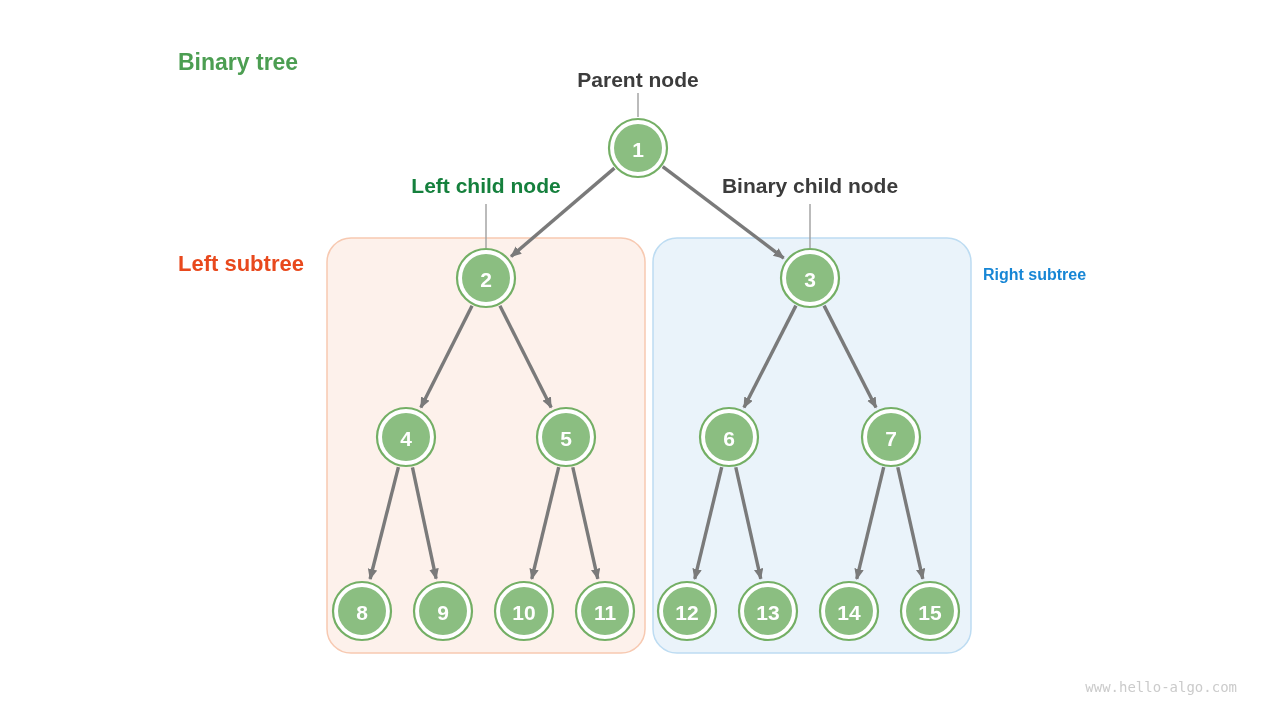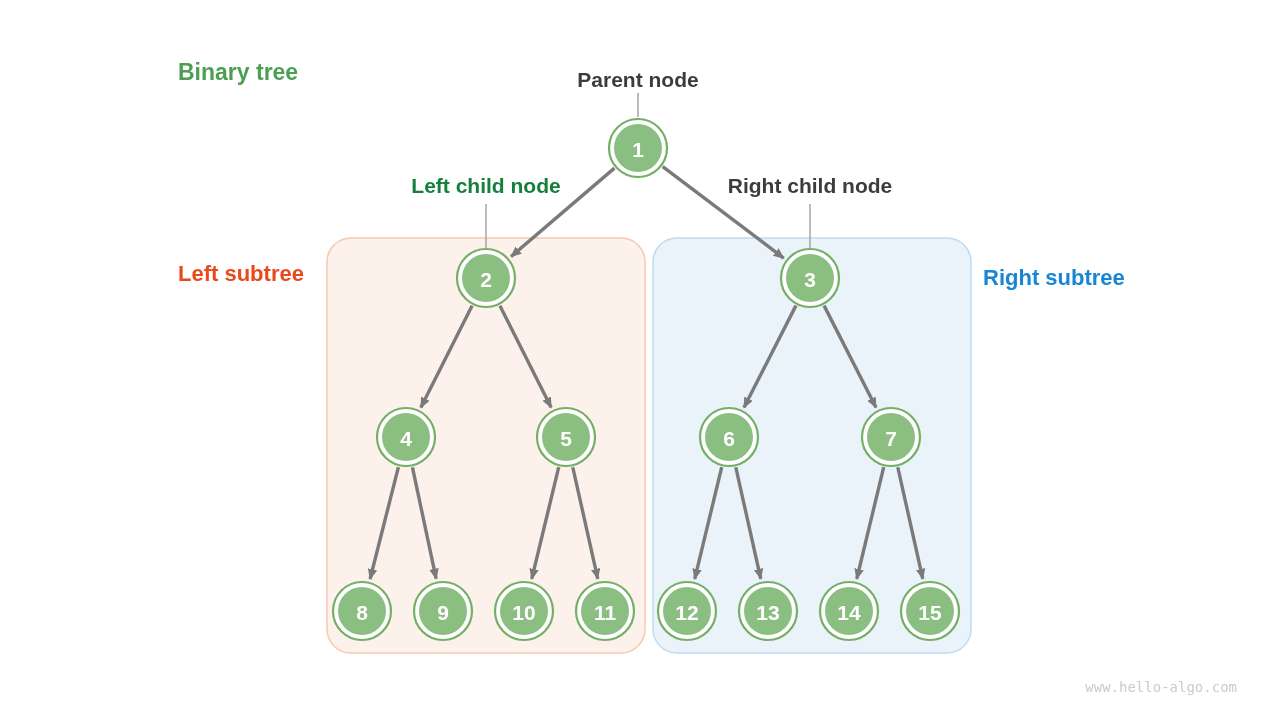--- a/index.html
+++ b/index.html
@@ -10,26 +10,26 @@
     font-family:"Liberation Sans", sans-serif;
     overflow:hidden;
   }
   .stage svg{position:absolute;left:0;top:0;}
   .lbl{
     position:absolute;
     font-weight:bold;
     white-space:nowrap;
     line-height:1.1;
   }
-  .lbl-title      {left:178px; top:60px;  font-size:23px;}
+  .lbl-title      {left:178px; top:50px;  font-size:23px;}
   .lbl-parent     {left:638px; top:68px;  font-size:21px; transform:translateX(-50%);}
   .lbl-leftchild  {left:486px; top:174px; font-size:21px; transform:translateX(-50%);}
   .lbl-rightchild {left:810px; top:174px; font-size:21px; transform:translateX(-50%);}
-  .lbl-leftsub    {left:178px; top:262px; font-size:22px;}
-  .lbl-rightsub   {left:983px; top:266px; font-size:22px;}
+  .lbl-leftsub    {left:178px; top:252px; font-size:22px;}
+  .lbl-rightsub   {left:983px; top:266px; font-size:16px;}
   .watermark{
     position:absolute;
     right:43px; top:679px;
     font-family:"DejaVu Sans Mono", monospace;
     font-size:14px;
     white-space:nowrap;
     margin-left:40px;
   }
 </style>
 </head>
@@ -139,21 +139,21 @@
         <text x="930" y="612" text-anchor="middle" dominant-baseline="central" fill="#ffffff" font-size="21" font-weight="bold" font-family="&quot;Liberation Sans&quot;, sans-serif">15</text>
       </g>
     </svg>
 
   <div class="lbl lbl-title" style="color: rgb(76, 158, 82);">Binary tree</div>
 
   <div class="lbl lbl-parent" style="color: rgb(60, 60, 60);">Parent node</div>
 
   <div class="lbl lbl-leftchild" style="color: #15803d;">Left child node</div>
 
-  <div class="lbl lbl-rightchild" style="color: rgb(60, 60, 60);">Right child node</div>
+  <div class="lbl lbl-rightchild" style="color: rgb(60, 60, 60);">Binary child node</div>
 
   <div class="lbl lbl-leftsub" style="color: rgb(232, 73, 29);">Left subtree</div>
 
   <div class="lbl lbl-rightsub" style="color: rgb(23, 134, 213);">Right subtree</div>
 
   <div class="watermark" style="color: rgb(203, 203, 203);">www.hello-algo.com</div>
 
 </div>
 
 </body></html>

